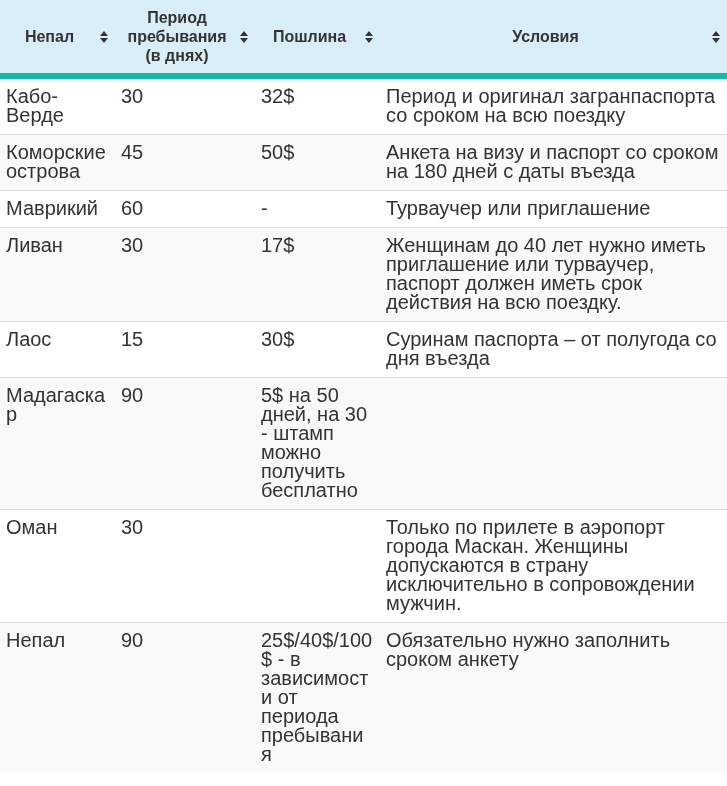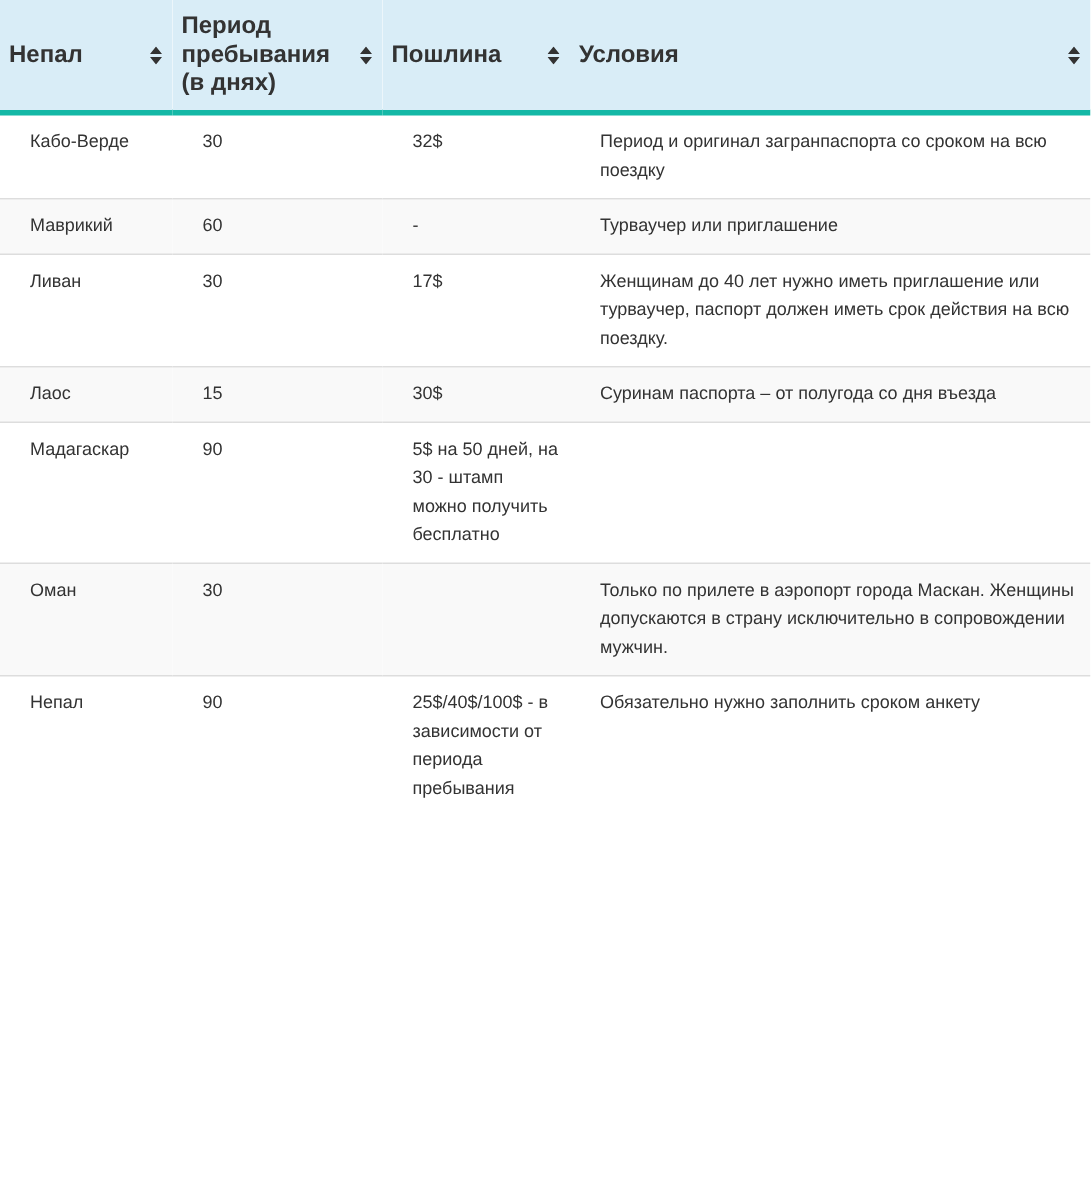--- a/index.html
+++ b/index.html
@@ -21,44 +21,44 @@
     }
     col.c1 { width: 115px; }
     col.c2 { width: 140px; }
     col.c3 { width: 125px; }
     col.c4 { width: 347px; }
     thead th {
       background: #d9edf7;
       font-weight: bold;
       font-size: 16px;
       line-height: 19px;
-      text-align: left;
+      text-align: center;
       vertical-align: middle;
       padding: 8px 22px 8px 6px;
       position: relative;
       height: 57px;
       box-sizing: border-box;
       color: #333333;
-      border-bottom: 4px solid #14b8a6;
+      border-bottom: 6px solid #14b8a6;
     }
     thead th .sort {
       position: absolute;
       right: 7px;
       top: 50%;
       transform: translateY(-50%);
       width: 8px;
       height: 12px;
       display: inline-block;
     }
     thead th .sort svg { display: block; }
     tbody td {
-      font-size: 12px;
+      font-size: 20px;
       line-height: 19px;
       vertical-align: top;
-      padding: 8px 6px 9px 20px;
+      padding: 8px 6px 9px 6px;
       border-top: 1px solid #dddddd;
       color: #333333;
       word-wrap: break-word;
     }
     tbody tr:nth-child(odd) td { background: #ffffff; }
     tbody tr:nth-child(even) td { background: #f9f9f9; }
     tbody tr.r-cabo td { height: 37px; }
   </style>
 </head>
 <body>
@@ -107,20 +107,26 @@
     </tr>
   </thead>
   <tbody>
     <tr class="r-cabo">
       <td>Кабо-Верде</td>
       <td>30</td>
       <td>32$</td>
       <td>Период и оригинал загранпаспорта со сроком на всю поездку</td>
     </tr>
     <tr>
+      <td>Коморские острова</td>
+      <td>45</td>
+      <td>50$</td>
+      <td>Анкета на визу и паспорт со сроком на 180 дней с даты въезда</td>
+    </tr>
+    <tr>
       <td>Маврикий</td>
       <td>60</td>
       <td>-</td>
       <td>Турваучер или приглашение</td>
     </tr>
     <tr>
       <td>Ливан</td>
       <td>30</td>
       <td>17$</td>
       <td>Женщинам до 40 лет нужно иметь приглашение или турваучер, паспорт должен иметь срок действия на всю поездку.</td>

